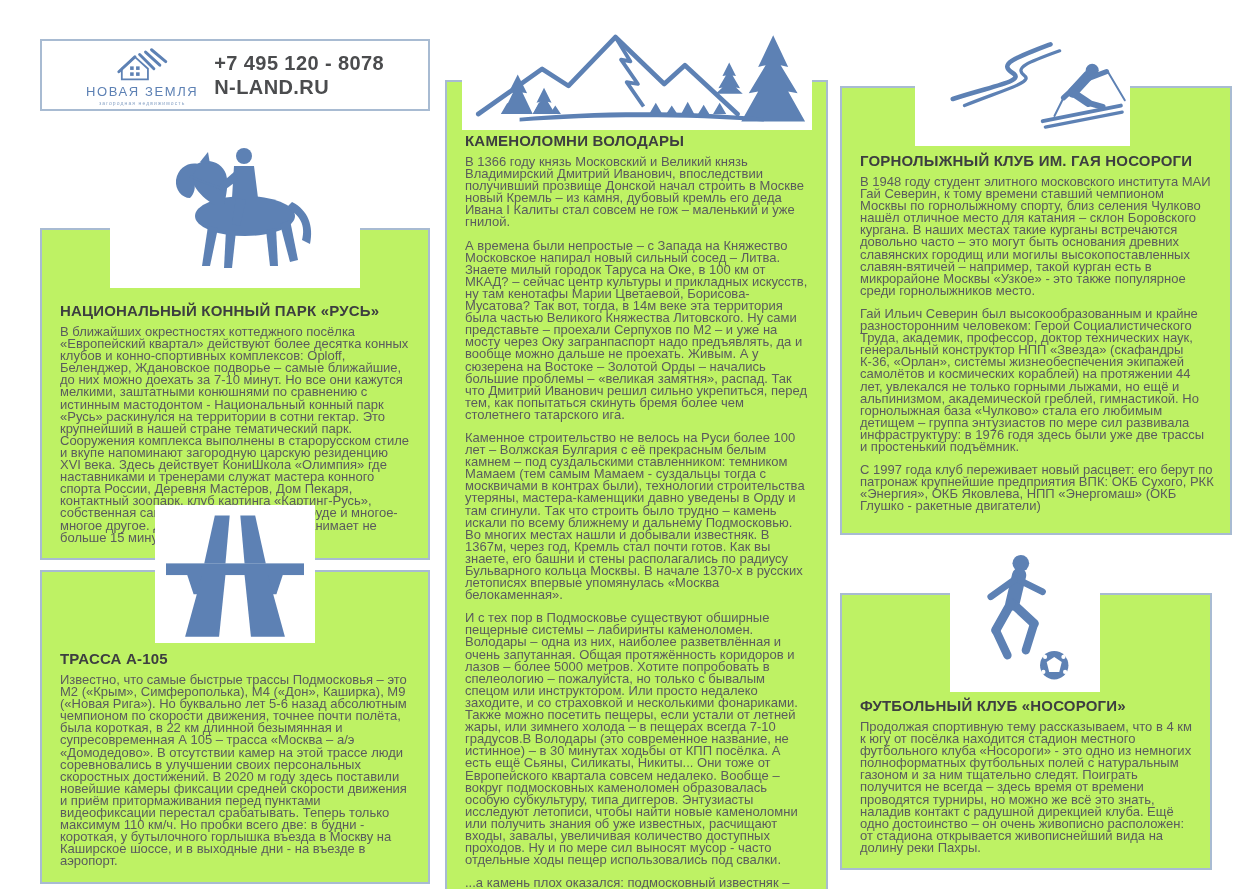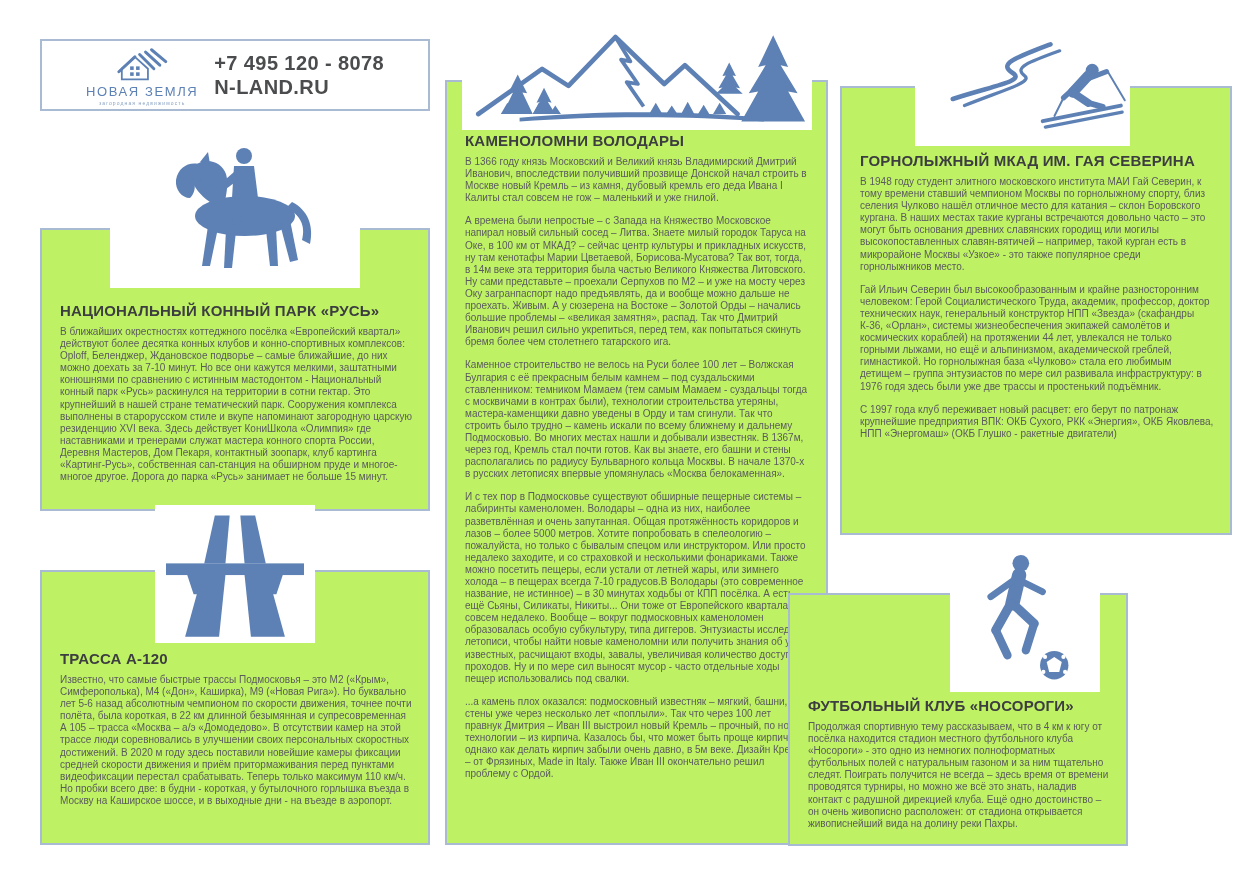--- a/index.html
+++ b/index.html
@@ -4,28 +4,28 @@
 <style>
   * { margin:0; padding:0; box-sizing:border-box; }
   html,body { background:#ffffff; }
   body { font-family:"Liberation Sans", sans-serif; }
   .page { position:relative; width:1252px; height:889px; background:#fff; overflow:hidden; }
 
   
   .box { position:absolute; border:2px solid #a8bbd2; background:#bef264; z-index:1;
          padding:0 16px 14px 18px; }
   .box h2 { font-size:15px; font-weight:700; color:#3d3e40; letter-spacing:.2px; margin-bottom:7px; }
-  .box p  { font-size:10px; line-height:12.1px; color:#5a5b5e; margin-bottom:11px; }
+  .box p  { font-size:13px; line-height:12.1px; color:#5a5b5e; margin-bottom:11px; }
   .box p:last-child { margin-bottom:0; }
 
   .box-rus      { left:40px;  top:228px; width:390px; min-height:283px; padding-top:72px; }
   .box-trassa   { left:40px;  top:570px; width:390px; min-height:275px; padding-top:78px; }
   .box-quarry   { left:445px; top:80px;  width:383px; min-height:765px; padding-top:50px; }
   .box-ski      { left:840px; top:86px;  width:392px; min-height:449px; padding-top:64px; }
-  .box-football { left:788px; top:593px; width:340px; min-height:250px; padding-top:102px; }
+  .box-football { left:840px; top:593px; width:372px; min-height:250px; padding-top:102px; }
 
   
   .illus { position:absolute; background:#fff; z-index:2;
            display:flex; align-items:center; justify-content:center; }
   .illus svg { width:100%; height:100%; }
   .illus-horse      { left:110px; top:138px; width:250px; height:150px; }
   .illus-motorway   { left:155px; top:505px; width:160px; height:138px; }
   .illus-mountains  { left:462px; top:22px;  width:350px; height:108px; }
   .illus-skier      { left:915px; top:26px;  width:215px; height:120px; }
   .illus-footballer { left:950px; top:550px; width:150px; height:142px; }
@@ -106,21 +106,21 @@
         <polygon points="102,66 120,66 114,84 107,84"></polygon>
         <polygon points="56,10 70,10 66,55 46,55"></polygon>
         <polygon points="80,10 94,10 104,55 84,55"></polygon>
         <polygon points="44,66 66,66 60,124 28,124"></polygon>
         <polygon points="84,66 106,66 122,124 90,124"></polygon>
       </g>
     </svg>
   </div>
 
   <section class="box box-trassa">
-    <h2>ТРАССА А-120</h2>
+    <h2>ТРАССА А-105</h2>
     <p>Известно, что самые быстрые трассы Подмосковья – это М2 («Крым», Симферополька), М4 («Дон», Каширка), М9 («Новая Рига»). Но буквально лет 5-6 назад абсолютным чемпионом по скорости движения, точнее почти полёта, была короткая, в 22 км длинной безымянная и супресовременная А 105 – трасса «Москва – а/э «Домодедово».  В отсутствии камер на этой трассе люди соревновались в улучшении своих персональных скоростных достижений. В 2020 м году здесь поставили новейшие камеры фиксации средней скорости движения и приём притормаживания перед пунктами видеофиксации перестал срабатывать. Теперь только максимум 110 км/ч. Но пробки всего две: в будни - короткая, у бутылочного горлышка въезда в Москву на Каширское шоссе, и в выходные дни - на въезде в аэропорт.</p>
   </section>
 
   <div class="illus illus-mountains">
     <svg viewBox="0 0 370 115">
       <g fill="none" stroke="#5d81b4" stroke-width="5" stroke-linejoin="round" stroke-linecap="round">
         <path d="M16,98 L84,50 L112,68 L162,16 L214,66 L236,46 L292,98"></path>
       </g>
       <path d="M162,16 L178,42 L168,40 L186,66 L174,64 L192,90" fill="none" stroke="#5d81b4" stroke-width="4" stroke-linejoin="round"></path>
       <g fill="#5d81b4">
@@ -158,21 +158,21 @@
         <path d="M296,48 L322,92" stroke-width="3"></path>
         <path d="M252,66 L228,88" stroke-width="8"></path>
         <path d="M228,88 L214,116" stroke-width="3"></path>
         <path d="M196,124 L316,100" stroke-width="6"></path>
         <path d="M200,133 L318,110" stroke-width="5"></path>
       </g>
     </svg>
   </div>
 
   <section class="box box-ski">
-    <h2>ГОРНОЛЫЖНЫЙ МКАД ИМ. ГАЯ СЕВЕРИНА</h2>
+    <h2>ГОРНОЛЫЖНЫЙ КЛУБ ИМ. ГАЯ НОСОРОГИ</h2>
     <p>В 1948 году студент элитного московского института МАИ Гай Северин, к тому времени ставший чемпионом Москвы по горнолыжному спорту, близ селения Чулково нашёл отличное место для катания – склон Боровского кургана. В наших местах такие курганы встречаются довольно часто – это могут быть основания древних славянских городищ или могилы высокопоставленных славян-вятичей – например, такой курган есть в микрорайоне Москвы «Узкое» - это также популярное среди горнолыжников место.</p>
     <p>Гай Ильич Северин был высокообразованным и крайне разносторонним человеком: Герой Социалистического Труда, академик, профессор, доктор технических наук, генеральный конструктор НПП «Звезда» (скафандры К-36, «Орлан», системы жизнеобеспечения экипажей самолётов и космических кораблей) на протяжении 44 лет, увлекался не только горными лыжами, но ещё и альпинизмом, академической греблей, гимнастикой. Но горнолыжная база «Чулково» стала его любимым детищем – группа энтузиастов по мере сил развивала инфраструктуру: в 1976 годя здесь были уже две трассы и простенький подъёмник.</p>
     <p>С 1997 года клуб переживает новый расцвет: его берут по патронаж крупнейшие предприятия ВПК: ОКБ Сухого, РКК «Энергия», ОКБ Яковлева, НПП «Энергомаш» (ОКБ Глушко - ракетные двигатели)</p>
   </section>
 
   <div class="illus illus-footballer">
     <svg viewBox="0 0 150 170">
       <g fill="#5d81b4" stroke="#5d81b4" stroke-linecap="round">
         <circle cx="70" cy="16" r="10" stroke="none"></circle>
         <path d="M68,30 L60,64" stroke-width="17"></path>

